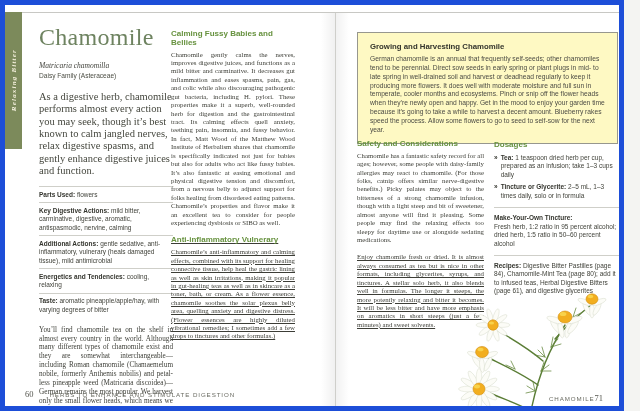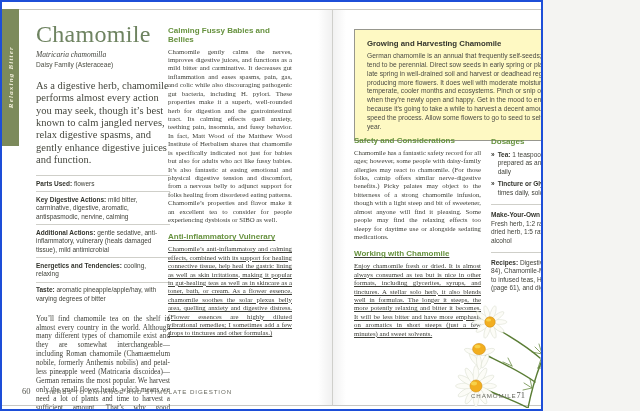--- a/index.html
+++ b/index.html
@@ -1,35 +1,35 @@
 <!DOCTYPE html>
 <html><head>
 <meta charset="utf-8">
 <style>
   html,body{margin:0;padding:0;background:#f4f4f2;}
-  .spread{position:relative;width:543px;height:411px;background:#ffffff;border:2px solid #1d4ed8;
+  .spread{position:relative;width:624px;height:411px;background:#ffffff;border:5px solid #1d4ed8;
           box-sizing:border-box;overflow:hidden;font-family:"Liberation Serif",serif;color:#3c3d36;}
   .edge-top{position:absolute;left:0;right:0;top:7px;border-top:1px solid #c8c8c4;}
   .edge-bottom{position:absolute;left:0;right:0;top:403px;border-top:1px solid #c8c8c4;}
   .gutter-shade{position:absolute;top:8px;height:395px;left:316px;width:28px;
           background:linear-gradient(90deg,rgba(0,0,0,0),rgba(0,0,0,0.06) 50%,rgba(0,0,0,0));}
   .gutter{position:absolute;top:8px;height:395px;left:330px;width:1px;background:#cfcfcb;}
 
   .tab{position:absolute;background:#7c8a5b;display:flex;align-items:center;justify-content:center;}
   .tab-left{left:0;top:7px;width:17px;height:137px;}
   .tab-right{left:629px;top:7px;width:11px;height:141px;}
   .tab span{color:#f3efdb;font-family:"Liberation Serif",serif;font-style:italic;font-weight:bold;
             font-size:7px;letter-spacing:1.2px;white-space:nowrap;writing-mode:vertical-rl;}
   .tab-left span{transform:rotate(180deg);}
 
   
   .lp-col1{position:absolute;left:34px;top:20px;width:134px;}
   .title{font-family:"Liberation Serif",serif;font-weight:normal;font-size:24px;line-height:1.05;
          color:#6e8360;margin:0;letter-spacing:0.3px;}
-  .latin{font-style:italic;font-size:7.5px;color:#3f4039;margin-top:3px;}
+  .latin{font-style:italic;font-size:7.5px;color:#3f4039;margin-top:11px;}
   .family{font-family:"Liberation Sans",sans-serif;font-size:6.6px;color:#4c4e44;margin-top:2px;}
   .intro{margin-top:12px;font-size:10.5px;line-height:1.17;color:#45473e;}
   .facts{margin-top:9px;font-family:"Liberation Sans",sans-serif;font-size:6.5px;line-height:1.28;color:#3f4038;}
   .fact{border-top:1px solid #cfcfc9;padding:3.5px 0;}
   .fact b{color:#34352e;}
   .lp-body{margin-top:8px;font-size:7.2px;line-height:1.24;text-align:justify;color:#3d3e37;}
 
   .lp-col2{position:absolute;left:166px;top:25px;width:124px;}
   .section h2{font-family:"Liberation Sans",sans-serif;font-size:8px;font-weight:bold;color:#67923f;
               margin:0 0 3px 0;line-height:1.1;}
@@ -112,21 +112,20 @@
     <h3>Growing and Harvesting Chamomile</h3>
     <p>German chamomile is an annual that frequently self-seeds; other chamomiles tend to be perennial. Direct sow seeds in early spring or plant plugs in mid- to late spring in well-drained soil and harvest or deadhead regularly to keep it producing more flowers. It does well with moderate moisture and full sun in temperate, cooler months and ecosystems. Pinch or snip off the flower heads when they’re newly open and happy. Get in the mood to enjoy your garden time because it’s going to take a while to harvest a decent amount. Blueberry rakes speed the process. Allow some flowers to go to seed to self-sow for the next year.</p>
   </div>
 
   <div class="rp-col1">
     <div class="section">
       <h2>Safety and Considerations</h2>
       <p>Chamomile has a fantastic safety record for all ages; however, some people with daisy-family allergies may react to chamomile. (For those folks, catnip offers similar nerve-digestive benefits.) Picky palates may object to the bitterness of a strong chamomile infusion, though with a light steep and bit of sweetener, almost anyone will find it pleasing. Some people may find the relaxing effects too sleepy for daytime use or alongside sedating medications.</p>
     </div>
     <div class="section">
-      <h2>Working with Chamomile</h2>
       <p>Enjoy chamomile fresh or dried. It is almost always consumed as tea but is nice in other formats, including glycerites, syrups, and tinctures. A stellar solo herb, it also blends well in formulas. The longer it steeps, the more potently relaxing and bitter it becomes. It will be less bitter and have more emphasis on aromatics in short steeps (just a few minutes) and sweet solvents.</p>
     </div>
   </div>
 
   <div class="rp-col2">
     <h2>Dosages</h2>
     <div class="dose-item">
       <span class="dose-bullet">»</span>
       <span><b>Tea:</b><span> 1 teaspoon dried herb per cup, prepared as an infusion; take 1–3 cups daily</span></span>
     </div>

